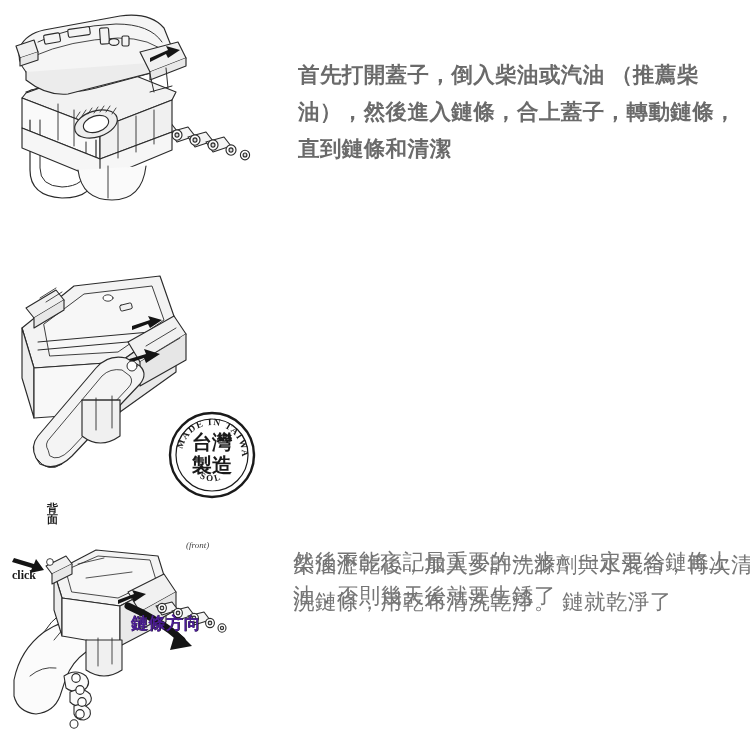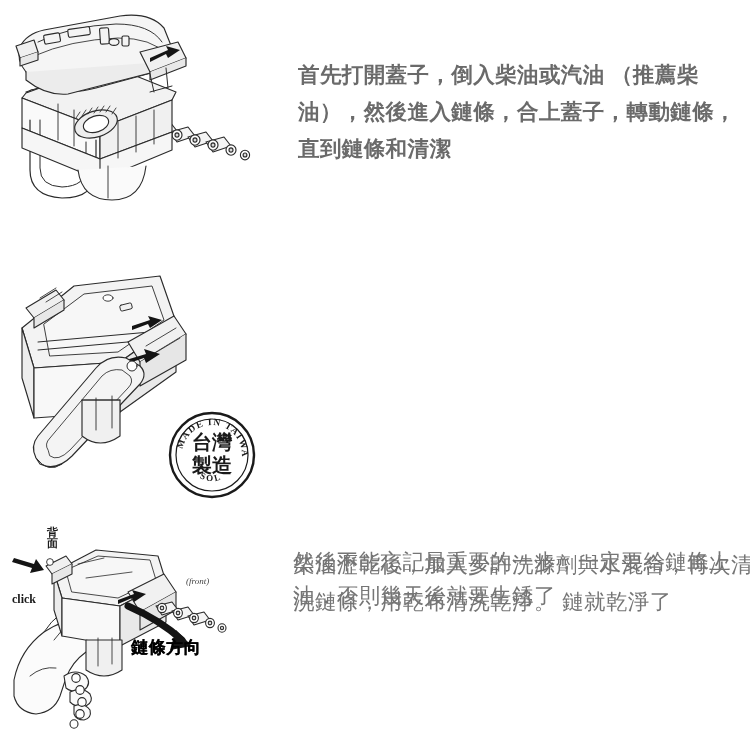--- a/index.html
+++ b/index.html
@@ -72,21 +72,20 @@
   .illus {
     position: absolute;
     left: 0;
     top: 0;
   }
 
   .caption {
     position: absolute;
     color: #1a1a1a;
     font-family: "Liberation Serif", "DejaVu Serif", serif;
-    margin-top: 24px;
   }
   .cap-back {
     font-size: 11px;
     font-weight: bold;
     width: 12px;
     line-height: 11px;
     word-break: break-all;
     font-family: "DejaVu Sans", sans-serif;
   }
   .cap-click {
@@ -96,21 +95,21 @@
   }
   .cap-front {
     font-size: 9px;
     font-style: italic;
     color: #444;
     font-family: "Liberation Serif", serif;
   }
   .cap-dir {
     font-size: 17px;
     font-weight: bold;
-    color: #000000;
+    color: #4c1d95;
     letter-spacing: 0.5px;
     font-family: "DejaVu Sans", sans-serif;
     text-shadow: 0.5px 0 0 #111;
   }
 </style>
 </head>
 <body>
 
 <div class="page">
 
@@ -410,21 +409,21 @@
             <path d="M176,130 L192,146 L170,150 Z" fill="#141414" stroke="none"></path>
           </g>
 
         </g>
       </svg>
 
       <div class="caption cap-back" style="left:47px; top:3px;">背面</div>
 
       <div class="caption cap-click" style="left:12px; top:68px;">click</div>
 
-      <div class="caption cap-front" style="left:186px; top:52px;">(front)</div>
+      <div class="caption cap-front" style="left:186px; top:40px;">(front)</div>
 
       <div class="caption cap-dir" style="left:131px; top:112px;">鏈條方向</div>
     </div>
 
     <div class="textwrap">
       <p class="para normal" id="text-3">然後不能忘記最重要的一步，一定要給鏈條上油，否則幾天後就要生銹了</p>
     </div>
   </div>
 
 </div>

